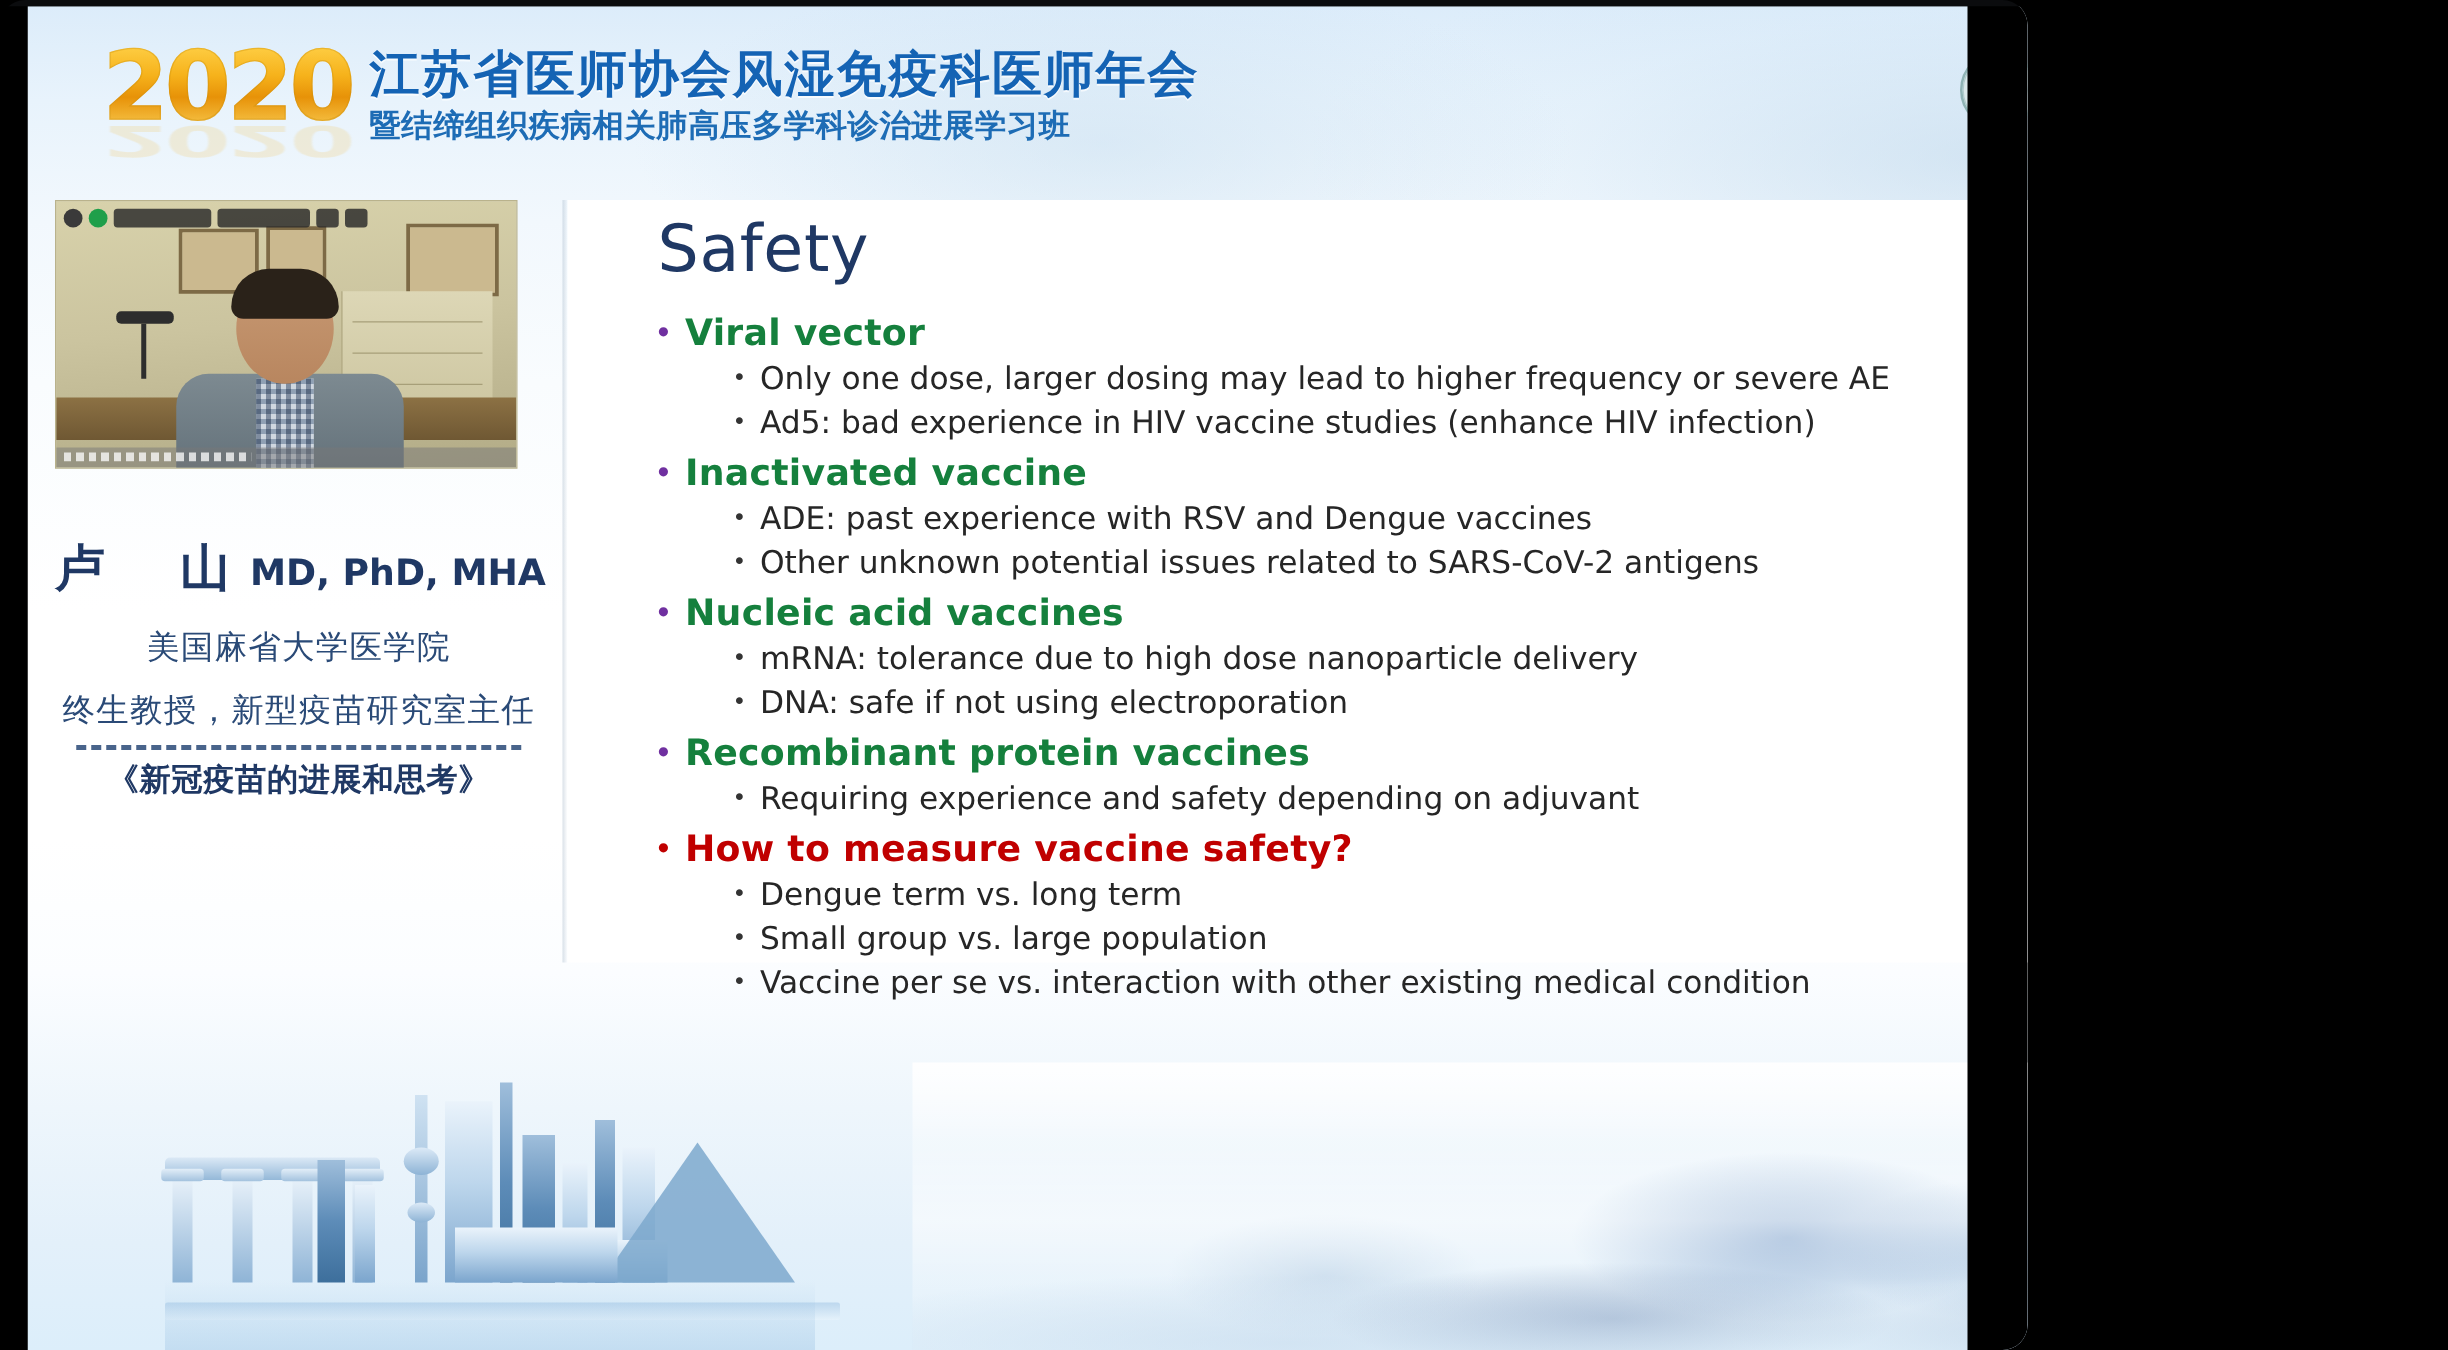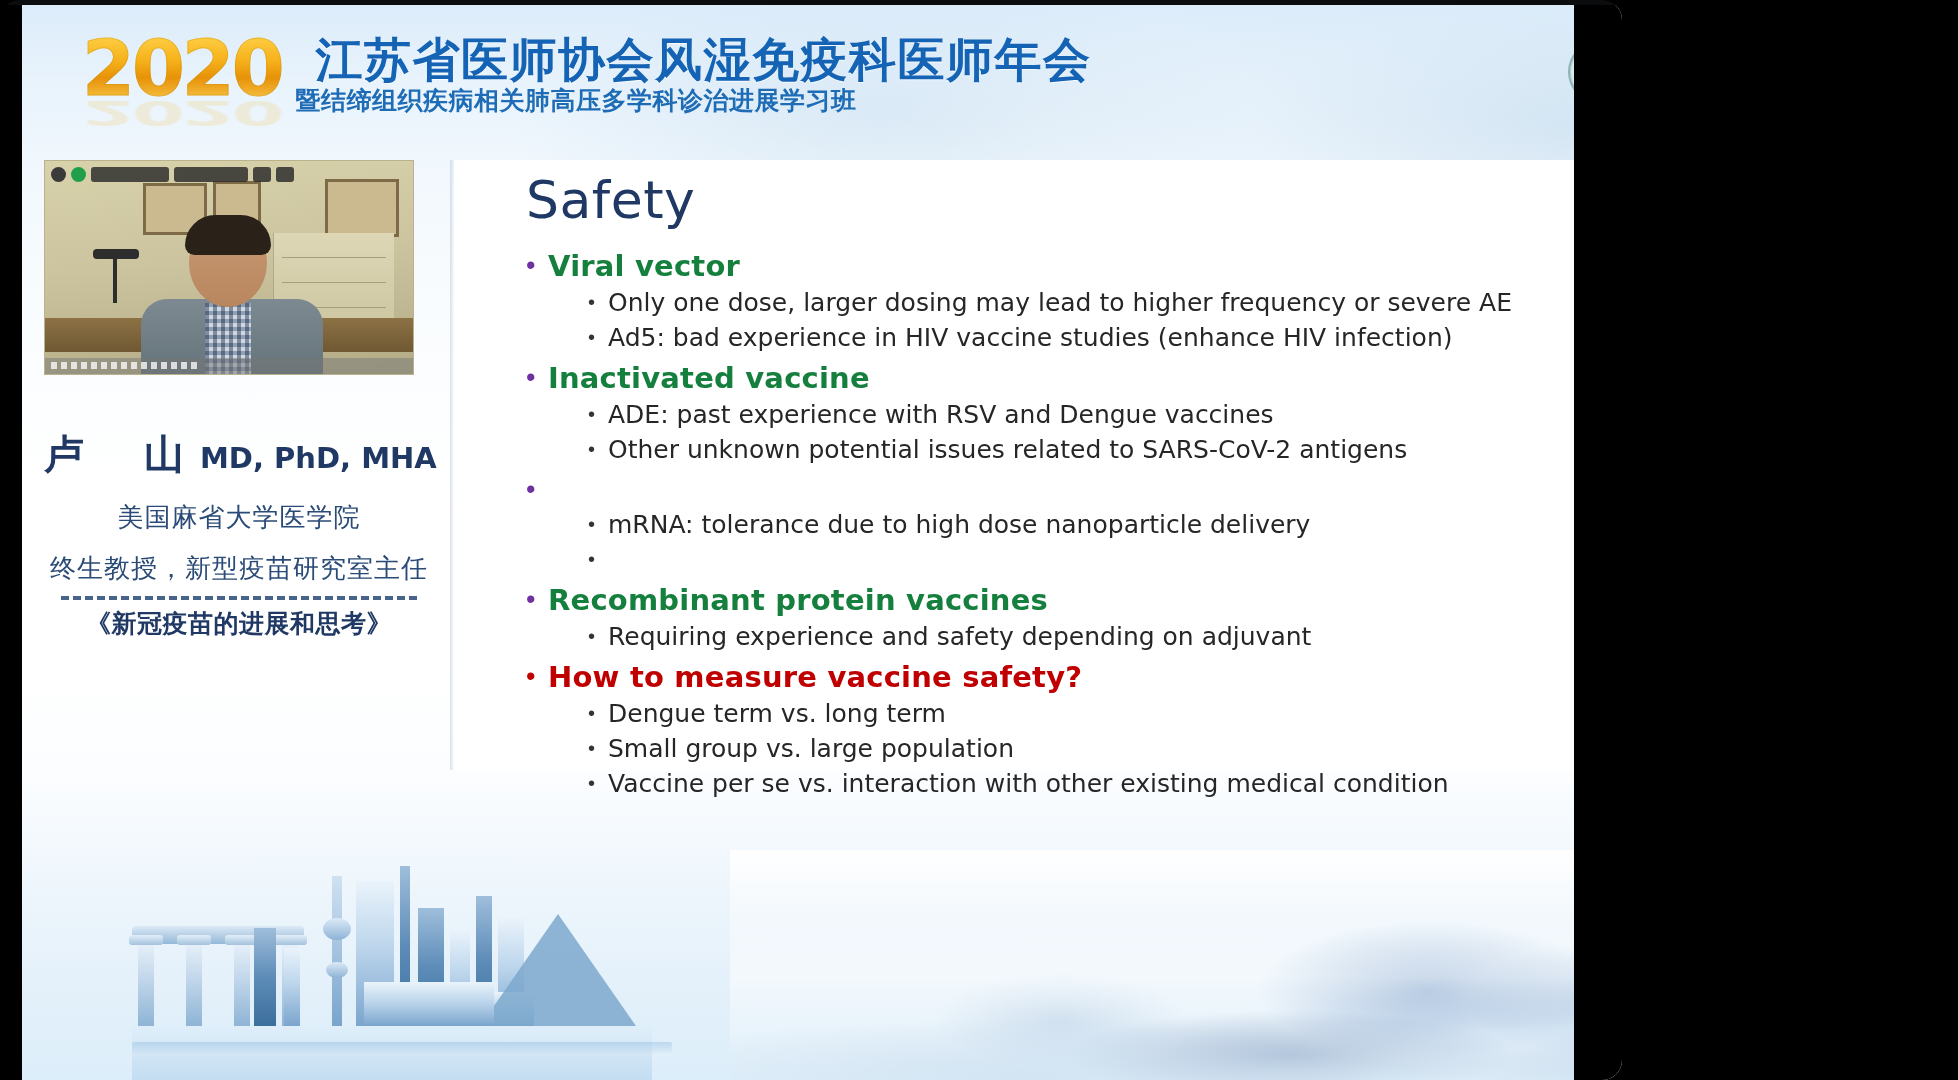--- a/index.html
+++ b/index.html
@@ -32,22 +32,22 @@
     background:linear-gradient(180deg,#ffd24a 0%,#f6b21b 38%,#e79208 62%,#f9cc52 100%);
     -webkit-background-clip:text;background-clip:text;color:transparent;
     -webkit-text-stroke:1px rgba(200,140,10,.35);
     padding-right:14px;}
   .year-reflection{position:absolute;left:60px;top:96px;font-family:"DejaVu Sans",sans-serif;
     font-weight:bold;font-size:76px;letter-spacing:-3px;line-height:72px;
     color:rgba(243,190,60,.18);transform:scaleY(-0.45);transform-origin:top left;
     filter:blur(1px);pointer-events:none;}
   .hdr-titles{padding-top:4px;}
   .hdr-title-main{font-family:"DejaVu Sans","Liberation Sans",sans-serif;font-weight:bold;
-    font-size:47px;line-height:46px;color:#1463b4;letter-spacing:1.5px;
-    text-shadow:0 1px 0 rgba(255,255,255,.7);margin-left:20px;}
+    font-size:40px;line-height:46px;color:#1463b4;letter-spacing:1.5px;
+    text-shadow:0 1px 0 rgba(255,255,255,.7);}
   .hdr-title-sub{font-family:"DejaVu Sans","Liberation Sans",sans-serif;font-weight:bold;
     font-size:25px;line-height:32px;color:#1d6cb5;letter-spacing:.5px;margin-top:2px;}
 
   
   .org-logo{position:absolute;right:98px;top:36px;display:flex;align-items:center;opacity:.82;}
   .seal{width:58px;height:58px;border-radius:50%;border:2px solid #7fa8a6;position:relative;
     background:radial-gradient(circle at 50% 50%,#eef5f4 0%,#dfeceb 60%,#cfe0df 100%);
     box-shadow:inset 0 0 0 1px #a9c6c4;}
   .seal::after{content:"";position:absolute;left:6px;top:6px;right:6px;bottom:6px;
     border-radius:50%;border:1px solid #8fb3b1;}
@@ -268,27 +268,29 @@
           <span class="mark">•</span>
           <span class="txt">ADE: past experience with RSV and Dengue vaccines</span>
         </div>
         <div class="b2">
           <span class="mark">•</span>
           <span class="txt">Other unknown potential issues related to SARS-CoV-2 antigens</span>
         </div>
 
         <div class="b1">
           <span class="mark">•</span>
+          <span class="txt">Nucleic acid vaccines</span>
         </div>
         <div class="b2">
           <span class="mark">•</span>
           <span class="txt">mRNA: tolerance due to high dose nanoparticle delivery</span>
         </div>
         <div class="b2">
           <span class="mark">•</span>
+          <span class="txt">DNA: safe if not using electroporation</span>
         </div>
 
         <div class="b1">
           <span class="mark">•</span>
           <span class="txt">Recombinant protein vaccines</span>
         </div>
         <div class="b2">
           <span class="mark">•</span>
           <span class="txt">Requiring experience and safety depending on adjuvant</span>
         </div>

